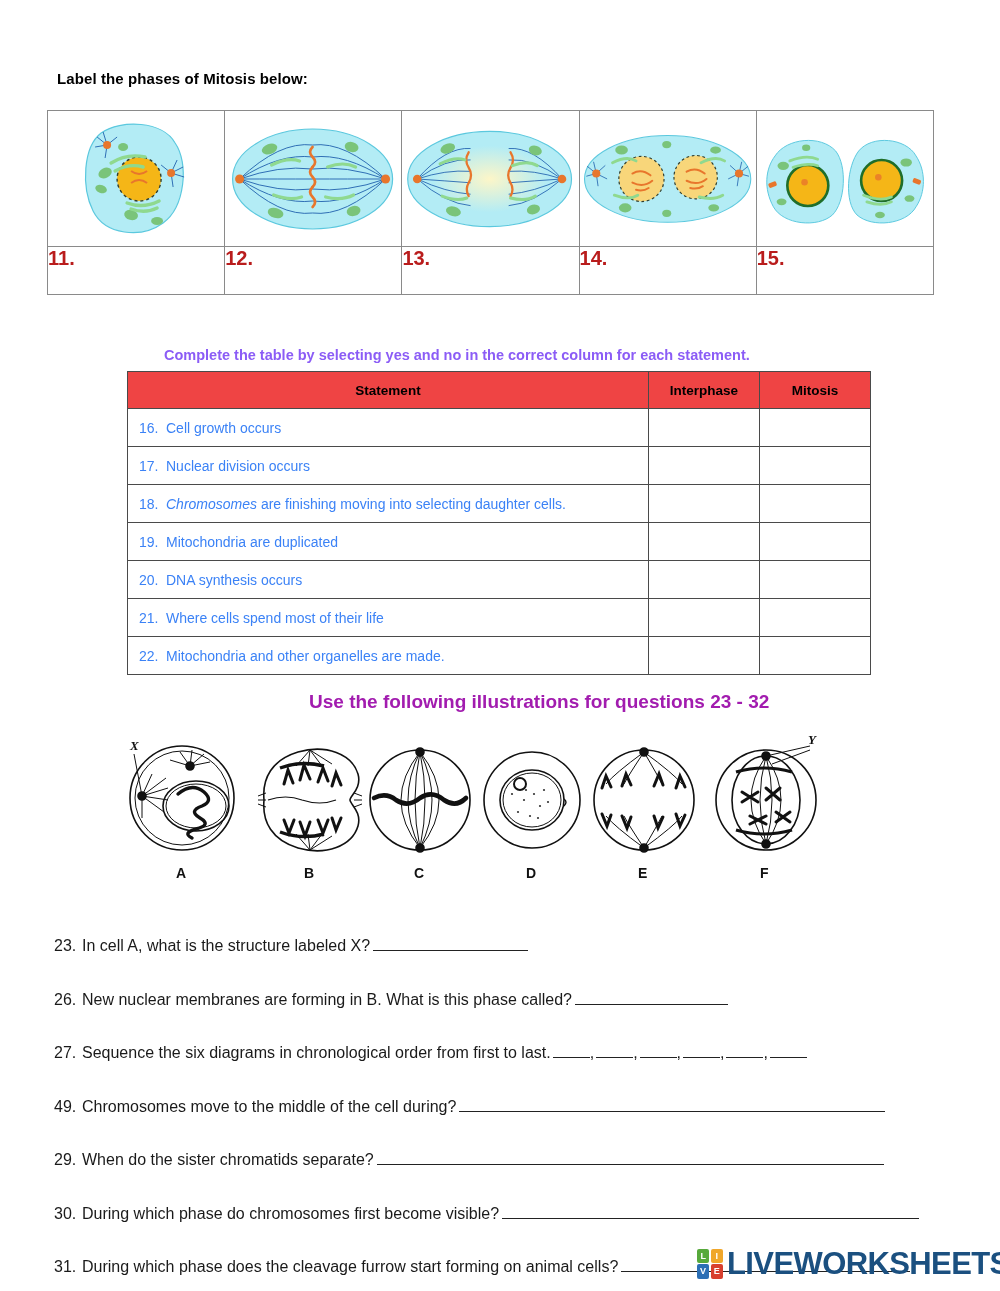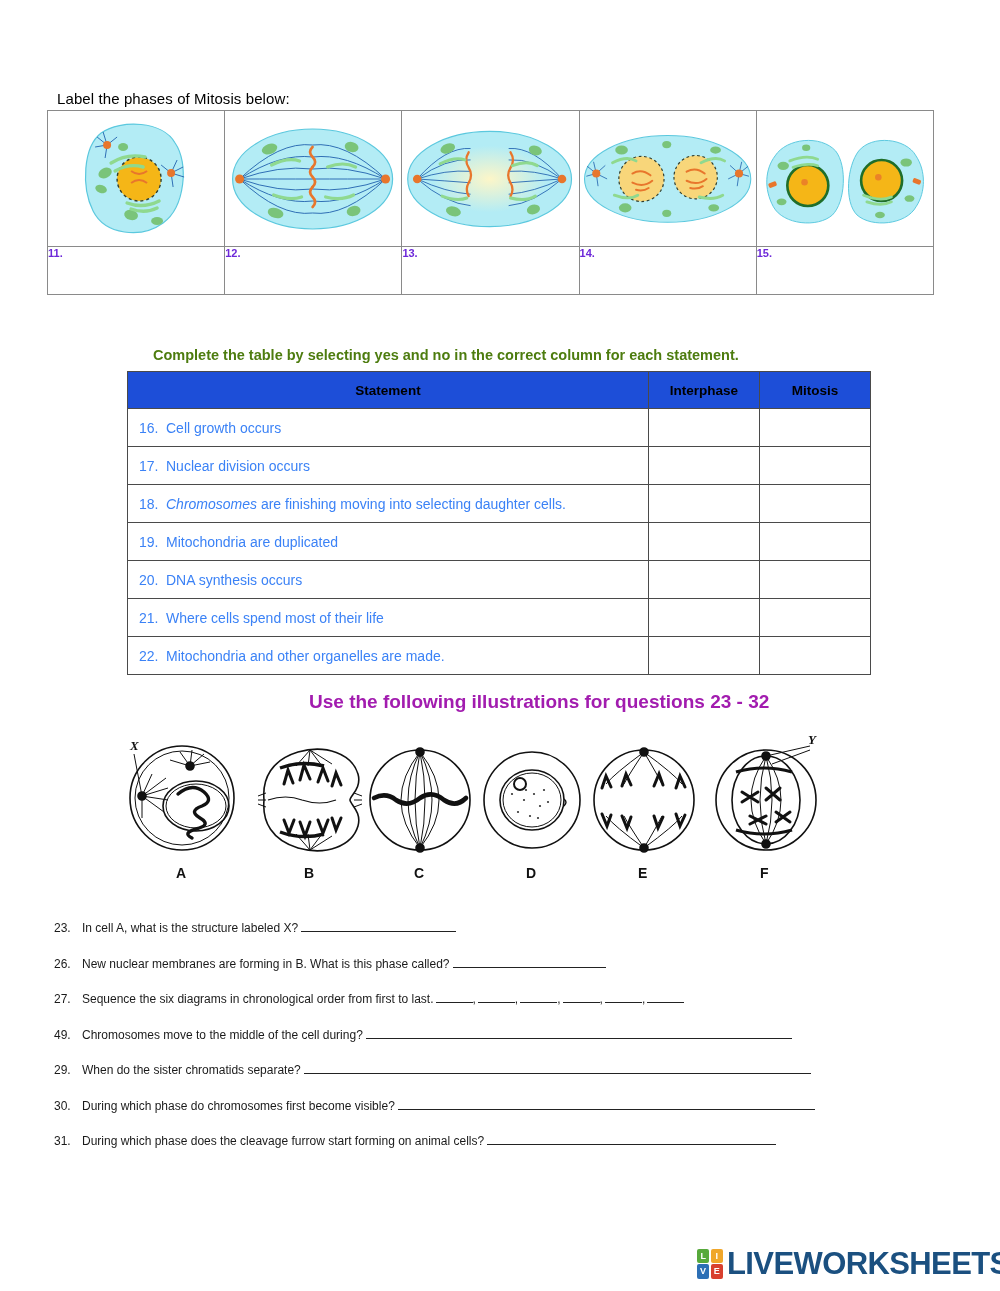--- a/index.html
+++ b/index.html
@@ -5,45 +5,45 @@
   html,body{margin:0;padding:0;}
   body{
     width:1000px;height:1291px;background:#ffffff;
     font-family:"Liberation Sans",sans-serif;color:#111;
     position:relative;overflow:hidden;
   }
   .page{position:relative;width:1000px;height:1291px;}
 
   
   .sec1-title{
-    position:absolute;left:57px;top:90px;
-    font-size:15px;font-weight:normal;color:#000;letter-spacing:.1px;
+    position:absolute;left:57px;top:70px;
+    font-size:15px;font-weight:bold;color:#000;letter-spacing:.1px;
   }
   .phase-table{
     position:absolute;left:47px;top:110px;width:887px;
     border-collapse:collapse;table-layout:fixed;
   }
   .phase-table td{border:1px solid #8a8a8a;padding:0;vertical-align:top;}
   .pic-cell{height:135px;}
-  .num-cell{height:47px;font-size:11px;font-weight:bold;padding:8px 0 0 9px;color:#6d28d9;}
+  .num-cell{height:47px;font-size:20px;font-weight:bold;padding:8px 0 0 9px;color:#b91c1c;}
 
   .cellimg{width:100%;height:135px;display:block;}
 
   
   .sec2-title{
-    position:absolute;left:153px;top:347px;
-    font-size:14.5px;font-weight:bold;color:#4d7c0f;
+    position:absolute;left:164px;top:347px;
+    font-size:14.5px;font-weight:bold;color:#8b5cf6;
   }
   .stmt-table{
     position:absolute;left:127px;top:371px;width:744px;
     border-collapse:collapse;table-layout:fixed;
   }
   .stmt-table th,.stmt-table td{border:1px solid #4a4a4a;}
   .stmt-table thead th{
-    background:#1d4ed8;font-size:13.5px;font-weight:bold;
+    background:#ef4444;font-size:13.5px;font-weight:bold;
     height:34px;color:#000;
   }
   .stmt-table tbody td{height:35px;}
   .stmt-text{
     font-size:14px;padding:0 0 0 11px;color:#3b82f6;font-weight:normal;
     white-space:nowrap;
   }
   .stmt-text .num{display:inline-block;min-width:27px;}
   .stmt-text em{font-style:italic;}
   .col-ans{width:108px;margin-top:40px;}
@@ -51,22 +51,22 @@
   
   .sec3-title{
     position:absolute;left:309px;top:691px;
     font-size:19px;font-weight:bold;color:#a21caf;
   }
   .illus-wrap{position:absolute;left:120px;top:730px;width:720px;height:165px;}
 
   
   .qlist{position:absolute;left:54px;top:918px;width:900px;}
   .q{
-    font-size:12px;color:#1a1a1a;margin-bottom:0;height:35.5px;
-    white-space:nowrap;line-height:20px;
+    font-size:16px;color:#1a1a1a;margin-bottom:0;height:35.5px;
+    white-space:nowrap;line-height:20px;margin-top:18px;
   }
   .q .qn{display:inline-block;min-width:28px;}
   .blank{
     display:inline-block;border-bottom:1.3px solid #222;
     height:13px;vertical-align:baseline;margin-left:3px;
   }
   .blank.b23{width:155px;}
   .blank.b24{width:147px;}
   .blank.b25{width:168px;}
   .blank.b26{width:153px;}

